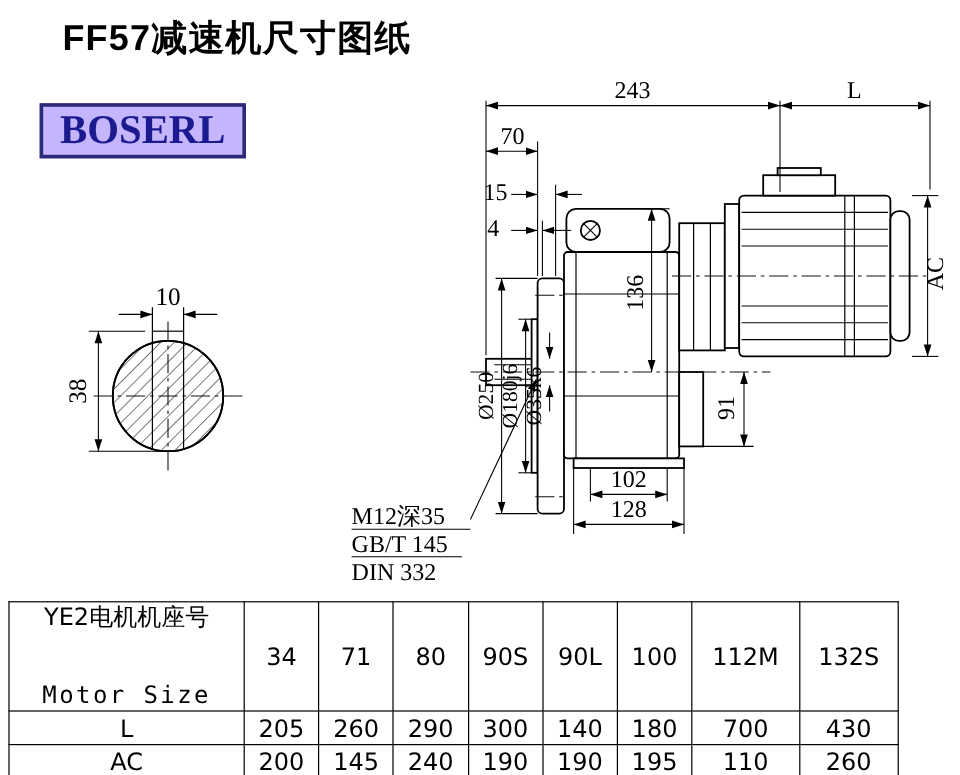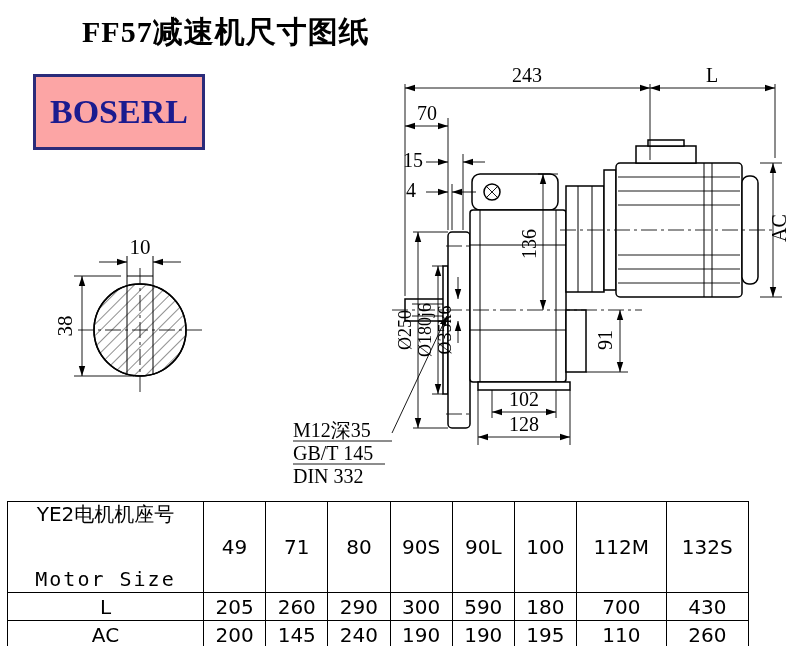--- a/index.html
+++ b/index.html
@@ -1,21 +1,21 @@
 <!DOCTYPE html>
 <html><head>
 <meta charset="utf-8">
 <style>
   html,body{margin:0;padding:0;background:#fff;}
   #page{position:relative;width:800px;height:646px;background:#fff;overflow:hidden;
         font-family:"Liberation Sans",sans-serif;color:#000;}
   #title{position:absolute;left:52px;top:12px;font-size:30px;font-weight:bold;
-         font-family:Liberation Serif, serif;letter-spacing:1px;margin-left:30px;}
-  #logo{position:absolute;left:33px;top:74px;border:3px solid #2b2b7a;background:#fca5a5;
-        padding:16px 14px;font-family:"Liberation Serif",serif;font-size:34px;
+         font-family:Liberation Sans, sans-serif;letter-spacing:1px;}
+  #logo{position:absolute;left:33px;top:86px;border:3px solid #2b2b7a;background:#c4b5fd;
+        padding:1px 14px;font-family:"Liberation Serif",serif;font-size:34px;
         font-weight:bold;color:#1b1b8f;}
   svg.drawing{position:absolute;left:0;top:55px;}
   .ln{stroke:#000;stroke-width:1.5;fill:#fff;}
   .ln2{stroke:#000;stroke-width:1;fill:none;}
   .tn{stroke:#000;stroke-width:0.9;fill:none;}
   .cl{stroke:#111;stroke-width:0.9;fill:none;stroke-dasharray:16 4 3 4;}
   .dt{font-family:"Liberation Serif",serif;font-size:20px;fill:#000;}
   .mid{text-anchor:middle;}
   .sm{font-size:18px;}
   .big{font-size:21px;}
@@ -183,36 +183,36 @@
     <colgroup>
       <col style="width:196px">
       <col span="8">
     </colgroup>
     <tbody>
         <tr class="hrow">
       <th>
         <div class="hcn">YE2电机机座号</div>
         <div class="hen">Motor Size</div>
       </th>
-      <th>49</th>
+      <th>34</th>
       <th>71</th>
       <th>80</th>
       <th>90S</th>
       <th>90L</th>
       <th>100</th>
       <th>112M</th>
       <th>132S</th>
     </tr>
     <tr class="drow">
       <td>L</td>
       <td>205</td>
       <td>260</td>
       <td>290</td>
       <td>300</td>
-      <td>590</td>
+      <td>140</td>
       <td>180</td>
       <td>700</td>
       <td>430</td>
     </tr>
     <tr class="drow">
       <td>AC</td>
       <td>200</td>
       <td>145</td>
       <td>240</td>
       <td>190</td>

